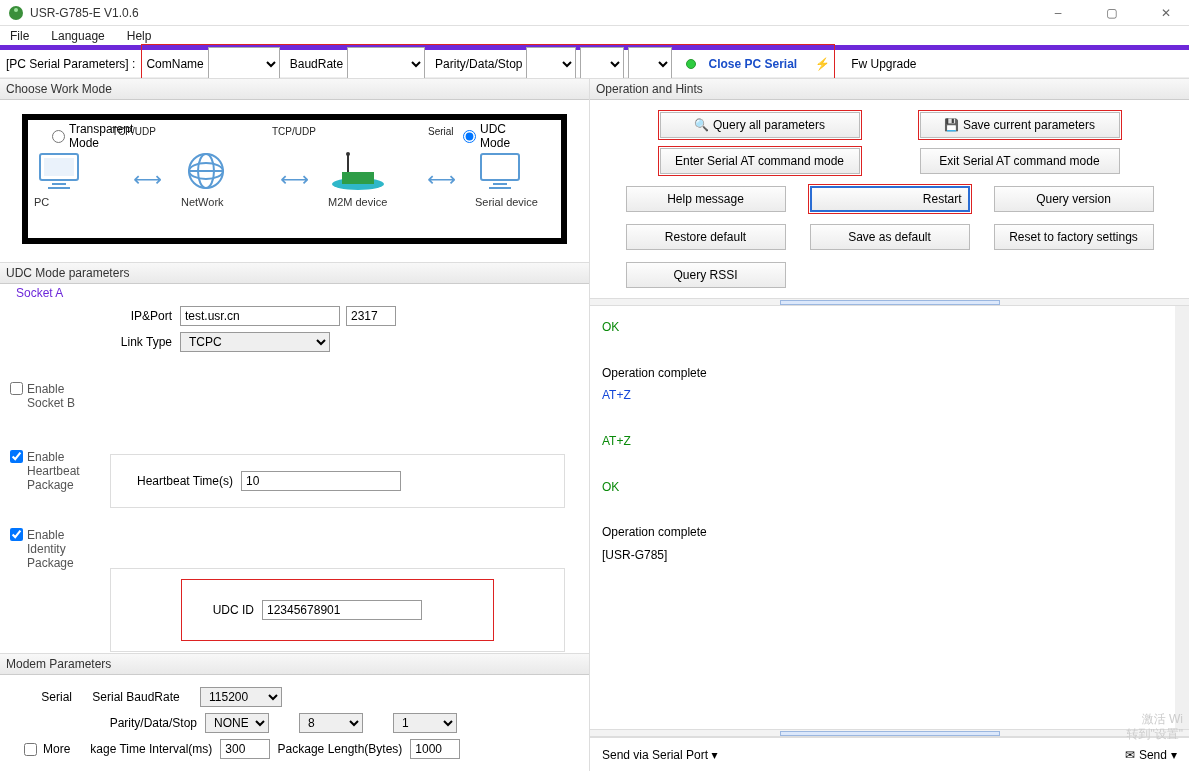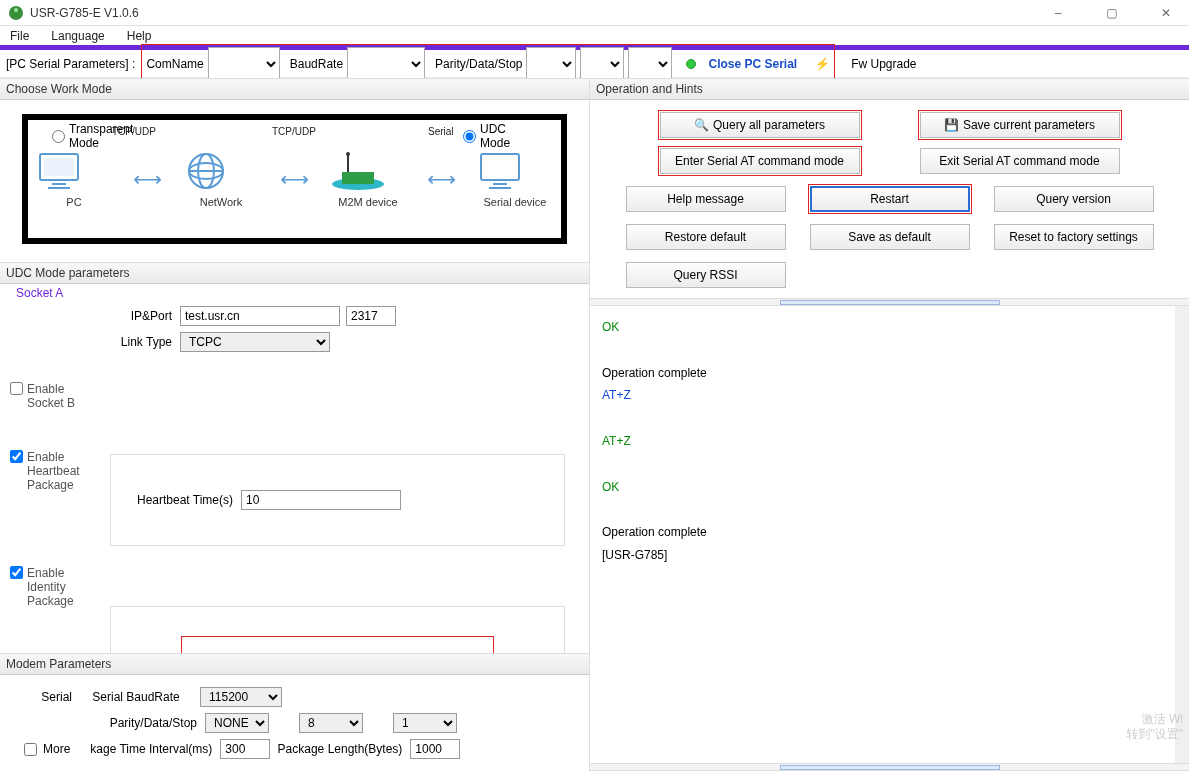--- a/index.html
+++ b/index.html
@@ -32,44 +32,44 @@
 .right { flex:1; display:flex; flex-direction:column; }
 
 .section-hdr { background:linear-gradient(#f8f8f8,#e9e9e9); border-top:1px solid #ddd; border-bottom:1px solid #ccc; padding:3px 6px; color:#333; }
 
 
 .workmode-body { padding:10px; }
 .mode-row { display:flex; gap:120px; padding:4px 20px; }
 .mode-row label { display:flex; align-items:center; gap:4px; }
 .diagram-box { border:6px solid #000000; margin:4px 12px 8px 12px; padding:8px 6px 6px 6px; position:relative; height:130px; overflow:visible; }
 .diagram { display:flex; align-items:center; justify-content:space-between; }
-.dia-item { text-align:center; width:80px; }
+.dia-item { width:80px; }
 .dia-label { font-size:11px; color:#333; margin-top:4px;}
 .dia-top-label { font-size:10px; color:#222; text-align:right; position:absolute; top:6px;}
 .arrow { color:#5a9bd5; font-size:20px; }
 
 
 .udc-body { flex:1; overflow-y:auto; position:relative; padding:6px 24px 6px 10px; }
 .form-row { display:flex; align-items:center; margin:6px 0; }
 .form-row .lbl { width:170px; text-align:right; padding-right:8px; }
 .form-row input[type=text], .form-row select { border:1px solid #999; height:20px; padding:0 4px; }
 .chk { display:flex; align-items:flex-start; gap:4px; margin:14px 0 8px 0; color:#555;}
-.group-box { border:1px solid #ddd; padding:29px 10px; margin:4px 0 4px 100px; }
+.group-box { border:1px solid #ddd; padding:10px 10px; margin:4px 0 4px 100px; }
 .red-group { border:1px solid #d22; }
 
 
 .modem-body { padding:6px 10px; }
 .modem-body .form-row .lbl { width:180px; }
 .more-row { display:flex; align-items:center; gap:6px; padding:4px 10px;}
 
 
 .ops-grid { padding:10px 18px; display:grid; grid-template-columns: 160px 160px 160px; gap:12px 24px; justify-content:center;}
 .ops-grid button { height:26px; border:1px solid #bbb; background:linear-gradient(#fdfdfd,#ececec); padding:0 6px; cursor:default; display:flex; align-items:center; justify-content:center; gap:4px;}
 .ops-grid button.red { outline:1px solid #d22; outline-offset:1px; }
-.ops-grid button.blue { border:2px solid #2a6dd4; }
+.ops-grid button.blue { border:2px solid #2a6dd4;justify-content:flex-end; }
 .icon-search { color:#2a6dd4; }
 .icon-save { color:#2a6dd4; }
 
 .splitter { height:8px; background:#f3f3f3; border-top:1px solid #ddd; border-bottom:1px solid #ddd; position:relative; }
 .splitter .grip { position:absolute; left:50%; top:1px; transform:translateX(-50%); width:220px; height:5px; border:1px solid #9bb7e0; background:#dce8fb; }
 
 .log-area { flex:1; padding:10px 12px; overflow-y:auto; background:#fff; font-size:14px; line-height:1.9; border-right:14px solid #f0f0f0; position:relative;}
 .log-line.green { color:#0a8a0a; }
 .log-line.blue { color:#1447d8; }
 .log-line.black { color:#000; }
@@ -320,19 +320,27 @@
         <div class="log-line green">OK</div>
         <div class="log-line black">&nbsp;</div>
         <div class="log-line black">Operation complete</div>
         <div class="log-line black">[USR-G785]</div>
       </div>
 
     <div class="splitter">
         <div class="grip"></div>
       </div>
 
+    <div class="send-bar">
+      <span class="left-send"><span>Send via Serial Port</span> <span>▾</span></span>
+      <span class="right-send">
+          <span>✉</span> 
+          <span>Send</span> 
+          <span>▾</span>
+        </span>
+    </div>
   </div>
 </div>
 
 <div class="watermark">
   <div>激活 Wi</div>
   <div>转到"设置"</div>
 </div>
 
 </body></html>

